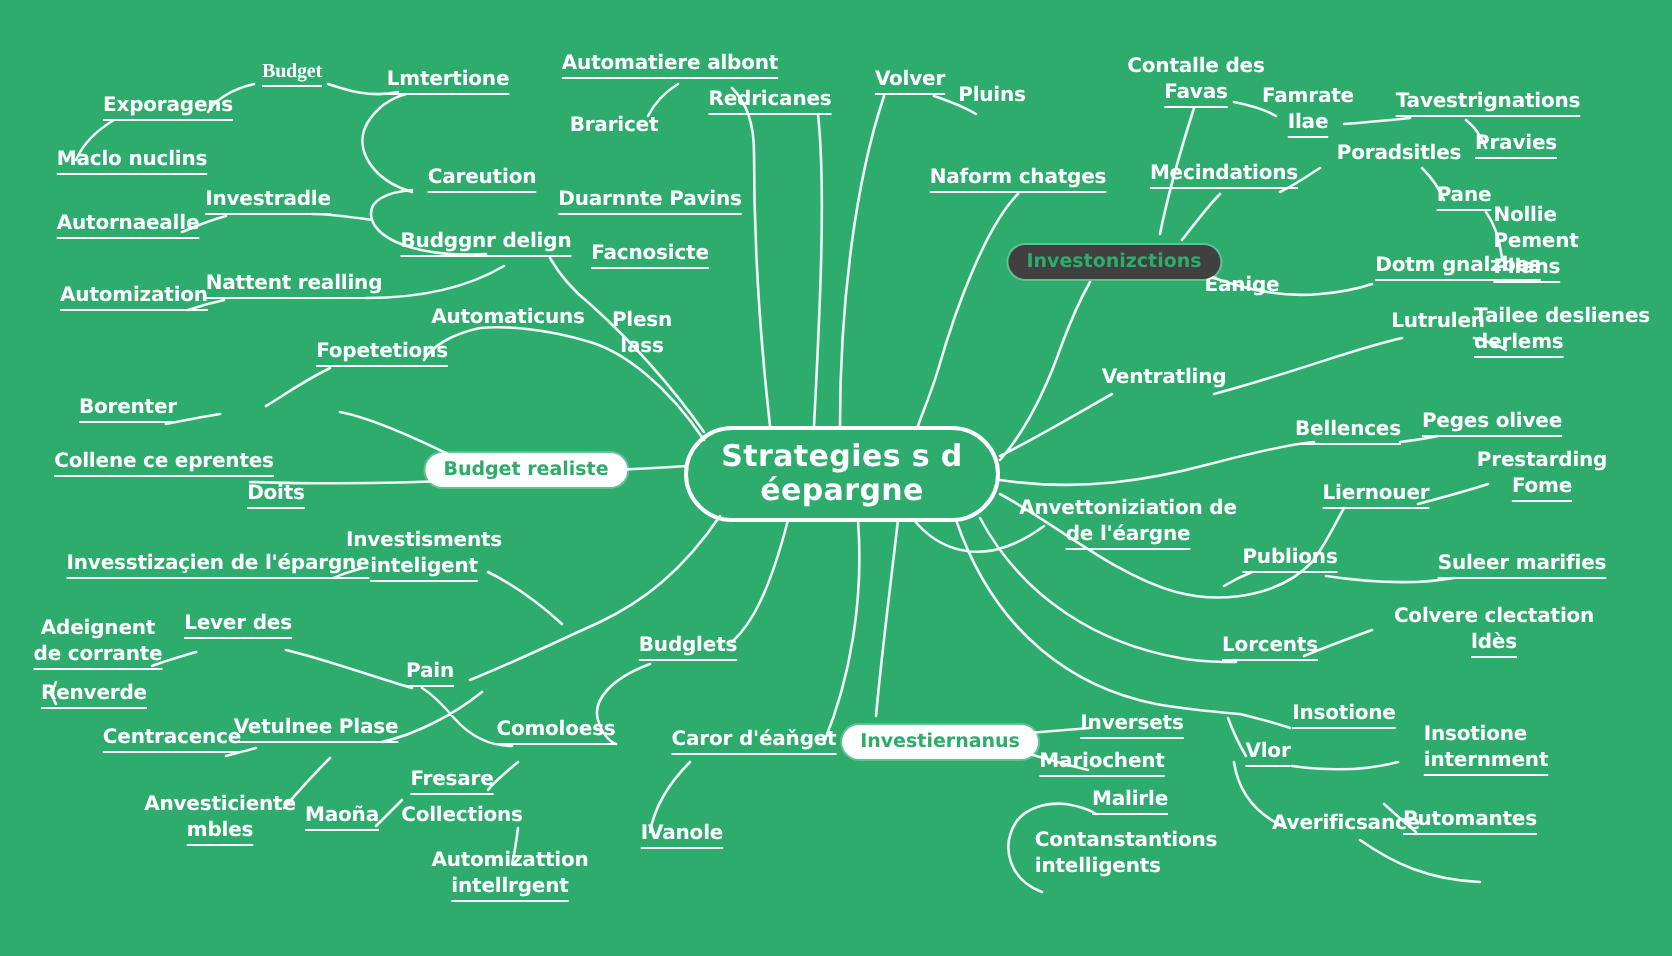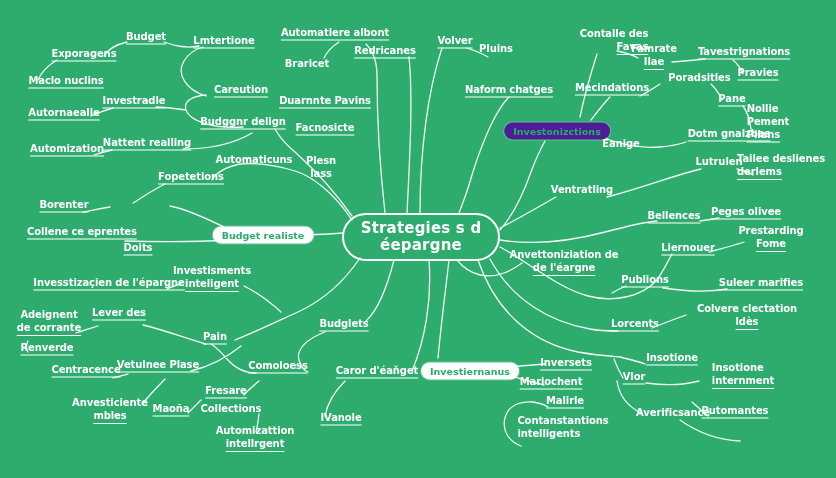--- a/index.html
+++ b/index.html
@@ -115,21 +115,21 @@
          M201,400 C195,406 191,410 188,413
          M259,381 C252,387 247,391 244,395
          M259,414 C258,422 257,428 256,432"></path>
   </svg>
 
   <div class="center-node">
     <span>Strategies s d</span>
     <span>éepargne</span>
   </div>
 
-<div class="lbl" style="left: 146px; top: 36px;">
+<div class="lbl" style="left: 146px; top: 36px; font-family: Liberation Serif, serif;">
       <span class="ln u">Budget</span>
     </div>
     <div class="lbl" style="left: 84px; top: 53px;">
       <span class="ln u">Exporagens</span>
     </div>
     <div class="lbl" style="left: 66px; top: 80px;">
       <span class="ln u">Maclo nuclins</span>
     </div>
     <div class="lbl" style="left: 224px; top: 40px;">
       <span class="ln u">Lmtertione</span>
@@ -145,21 +145,21 @@
     </div>
     <div class="lbl" style="left: 455px; top: 40px;">
       <span class="ln u">Volver</span>
     </div>
     <div class="lbl" style="left: 496px; top: 48px;">
       <span class="ln">Pluins</span>
     </div>
     <div class="lbl" style="left: 509px; top: 89px;">
       <span class="ln u">Naform chatges</span>
     </div>
-    <div class="lbl" style="left: 614px; top: 40px; text-align: right;">
+    <div class="lbl" style="left: 598px; top: 40px;">
       <span class="ln">Contalle des</span>
       <span class="ln u">Favas</span>
     </div>
     <div class="lbl" style="left: 654px; top: 55px;">
       <span class="ln">Famrate</span>
       <span class="ln u">Ilae</span>
     </div>
     <div class="lbl" style="left: 744px; top: 51px;">
       <span class="ln u">Tavestrignations</span>
     </div>
@@ -347,15 +347,15 @@
       <span class="ln">Automizattion</span>
       <span class="ln u">intellrgent</span>
     </div>
     <div class="lbl" style="left: 673px; top: 412px;">
       <span class="ln">Averificsance</span>
     </div>
     <div class="lbl" style="left: 735px; top: 410px;">
       <span class="ln u">Putomantes</span>
     </div>
     <div class="pill" style="left: 263px; top: 235px; background: rgb(255, 255, 255); color: rgb(46, 172, 110);">Budget realiste</div>
-    <div class="pill" style="left: 557px; top: 131px; background: #4c1d95; color: rgb(46, 172, 110);">Investonizctions</div>
+    <div class="pill" style="left: 557px; top: 131px; background: #404040; color: rgb(46, 172, 110);">Investonizctions</div>
     <div class="pill" style="left: 470px; top: 371px; background: rgb(255, 255, 255); color: rgb(46, 172, 110);">Investiernanus</div>
   </div>
 
 </body></html>

